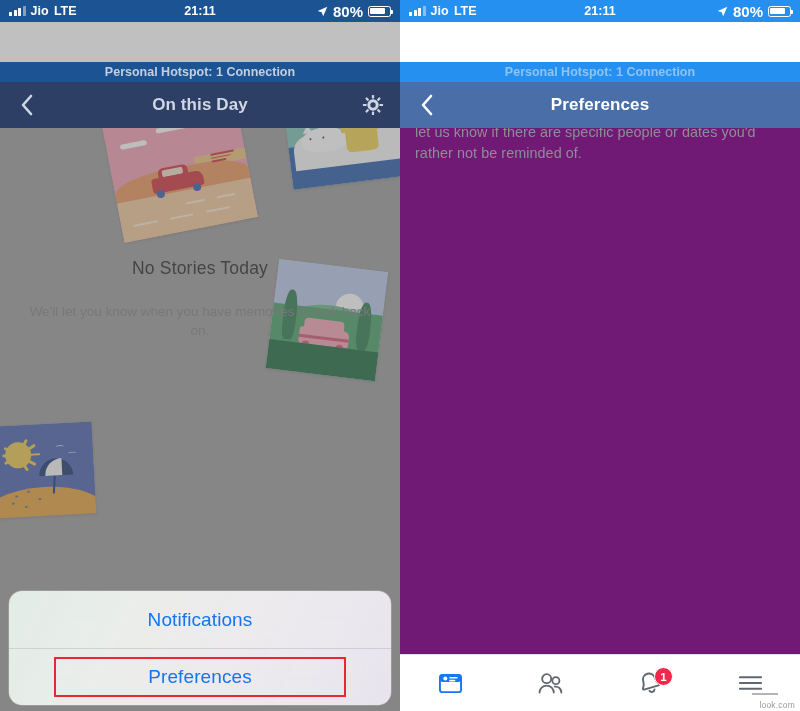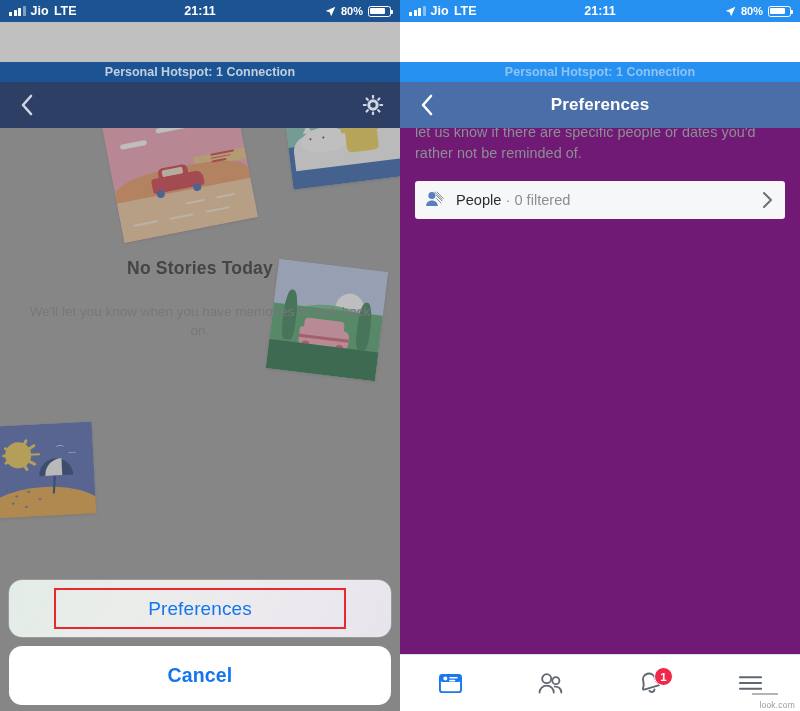--- a/index.html
+++ b/index.html
@@ -29,21 +29,21 @@
   .bars i:nth-child(3){ height:8px; }
   .bars i:nth-child(4){ height:10px; opacity:0.45; }
   .carrier { font-size:12.5px; font-weight:600; letter-spacing:0.1px; }
   .lte { font-size:12.5px; font-weight:600; }
   .loc-arrow { width:11px; height:11px; }
   .battery { width:23px; height:11px; border:1.3px solid #fff; border-radius:2.6px;
              position:relative; padding:1.3px; }
   .battery::after { content:""; position:absolute; right:-3px; top:3.2px;
                     width:1.8px; height:4.4px; background:#fff; border-radius:0 1px 1px 0; }
   .battery span { display:block; height:100%; background:#fff; border-radius:1px; }
-  .pct { font-size:11px; font-weight:600; }
+  .pct { font-size:15px; font-weight:600; }
 
   
   .hotspot {
     height:20px; display:flex; align-items:center; justify-content:center;
     color:#ffffff; font-size:12.5px; font-weight:600; position:relative; z-index:6;margin-top:40px;
   }
 
   
   .navbar {
     height:46px; display:flex; align-items:center; position:relative; z-index:6;
@@ -167,21 +167,21 @@
   .bc-bird  { position:absolute; width:8px; height:4px;
               border-top:1.6px solid #cdd7ec; border-radius:50% 50% 0 0; }
   .bc-dot   { position:absolute; width:3px; height:2px; background:#3c5a9e;
               border-radius:1px; opacity:0.7; }
 
   
   .empty {
     position:absolute; left:0; right:0; top:170px; text-align:center;
     padding:0 26px; pointer-events:none;
   }
-  .empty-title { font-size:17.5px; color:#2b2b2b; font-weight:700; letter-spacing:0.2px; }
+  .empty-title { font-size:17.5px; color:#2b2b2b; font-weight:400; letter-spacing:0.2px; }
   .empty-sub   { margin-top:23px; font-size:13.5px; color:#838383; line-height:1.42; font-weight:400; }
 
   .dimmer { position:absolute; inset:0; background:rgba(105,105,105,0.42); z-index:4; }
 
   
   .sheet { position:absolute; left:9px; right:9px; bottom:6px; z-index:7; }
   .sheet-group {
     border-radius:13px; overflow:hidden;
     background:linear-gradient(118deg,
         rgba(236,247,241,0.90) 0%,
@@ -283,20 +283,21 @@
     </div>
 
     <div class="hotspot">Personal Hotspot: 1 Connection</div>
 
     <div class="navbar">
       <div class="nav-back">
         <svg viewBox="0 0 14 22">
           <polyline points="11,2 3,11 11,20" fill="none" stroke="#cfd6e4" stroke-width="2.6" stroke-linecap="round" stroke-linejoin="round"></polyline>
         </svg>
       </div>
+      <div class="nav-title">On this Day</div>
       <div class="nav-gear">
         <svg viewBox="0 0 24 24" width="22" height="22">
           <g fill="#cfd6e4">
             <circle cx="12" cy="12" r="6.2"></circle>
             <g>
               <rect x="10.8" y="1" width="2.4" height="4" rx="0.7"></rect>
               <rect x="10.8" y="19" width="2.4" height="4" rx="0.7"></rect>
               <rect x="1" y="10.8" width="4" height="2.4" rx="0.7"></rect>
               <rect x="19" y="10.8" width="4" height="2.4" rx="0.7"></rect>
               <rect x="10.8" y="1" width="2.4" height="4" rx="0.7" transform="rotate(45 12 12)"></rect>
@@ -398,26 +399,26 @@
         <div class="empty-title">No Stories Today</div>
         <div class="empty-sub">We'll let you know when you have memories to look back on.</div>
       </div>
     </div>
 
     <div class="dimmer"></div>
 
     <div class="sheet">
       <div class="sheet-group">
         <div class="sheet-item">
+          <span>Notifications</span>
+        </div>
+        <div class="sheet-item">
           <span>Preferences</span>
           <span class="hl-pref"></span>
         </div>
-      </div>
-      <div class="sheet-cancel">
-        <span>Cancel</span>
       </div>
     </div>
   </div>
 
   <div class="phone right">
 
     <div class="statusbar">
       <div class="sb-left">
         <span class="bars">
             <i></i>
@@ -449,40 +450,20 @@
         </svg>
       </div>
       <div class="nav-title">Preferences</div>
     </div>
 
     <div class="pref-body">
       <div class="pref-intro">We want you to be able to control what you see here, so let us know if there are specific people or dates you'd rather not be reminded of.</div>
 
       <div class="pref-list">
 
-        <div class="pref-row">
-          <span class="pref-icon">
-            <svg viewBox="0 0 22 22" width="19" height="19">
-              <circle cx="8" cy="6.4" r="4.1" fill="#5a7fbf"></circle>
-              <path d="M1.2 18.6c0-3.9 3.1-6.4 6.8-6.4s6.8 2.5 6.8 6.4z" fill="#5a7fbf"></path>
-              <g stroke="#7e8490" stroke-width="1.1">
-                <line x1="11" y1="2" x2="20" y2="11"></line>
-                <line x1="13.5" y1="2" x2="21.5" y2="10"></line>
-                <line x1="13" y1="6" x2="20" y2="13"></line>
-                <line x1="13" y1="9.5" x2="19" y2="15.5"></line>
-              </g>
-            </svg>
-          </span>
-          <span class="pref-label">
-            <span>People</span><em> · </em><em>0 filtered</em>
-          </span>
-          <svg class="chev" viewBox="0 0 11 18">
-            <polyline points="2,2 9,9 2,16" fill="none" stroke="currentColor" stroke-width="2.1" stroke-linecap="round" stroke-linejoin="round"></polyline>
-          </svg>
-        </div>
 
 
       </div>
     </div>
 
     <div class="tabbar">
 
       <div class="tab">
         <svg viewBox="0 0 26 24" width="25" height="23">
           <rect x="2" y="3" width="22" height="18" rx="2.6" fill="none" stroke="#1877f2" stroke-width="2"></rect>

